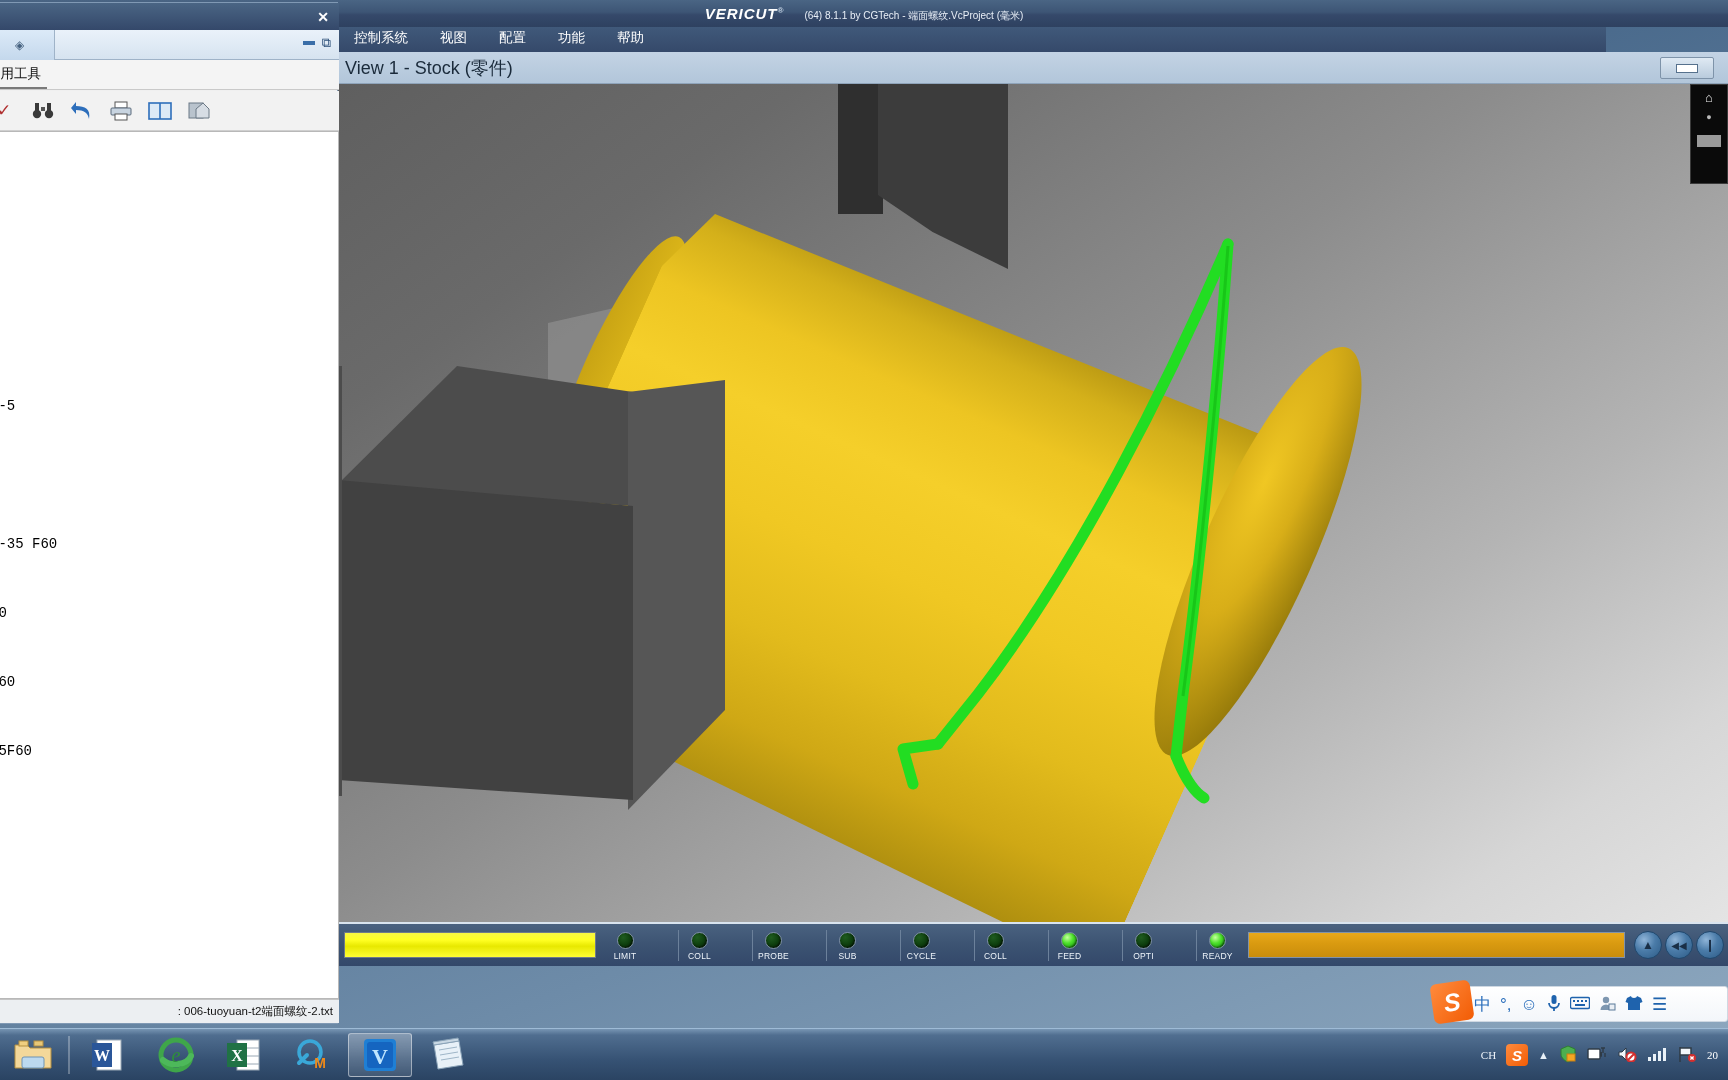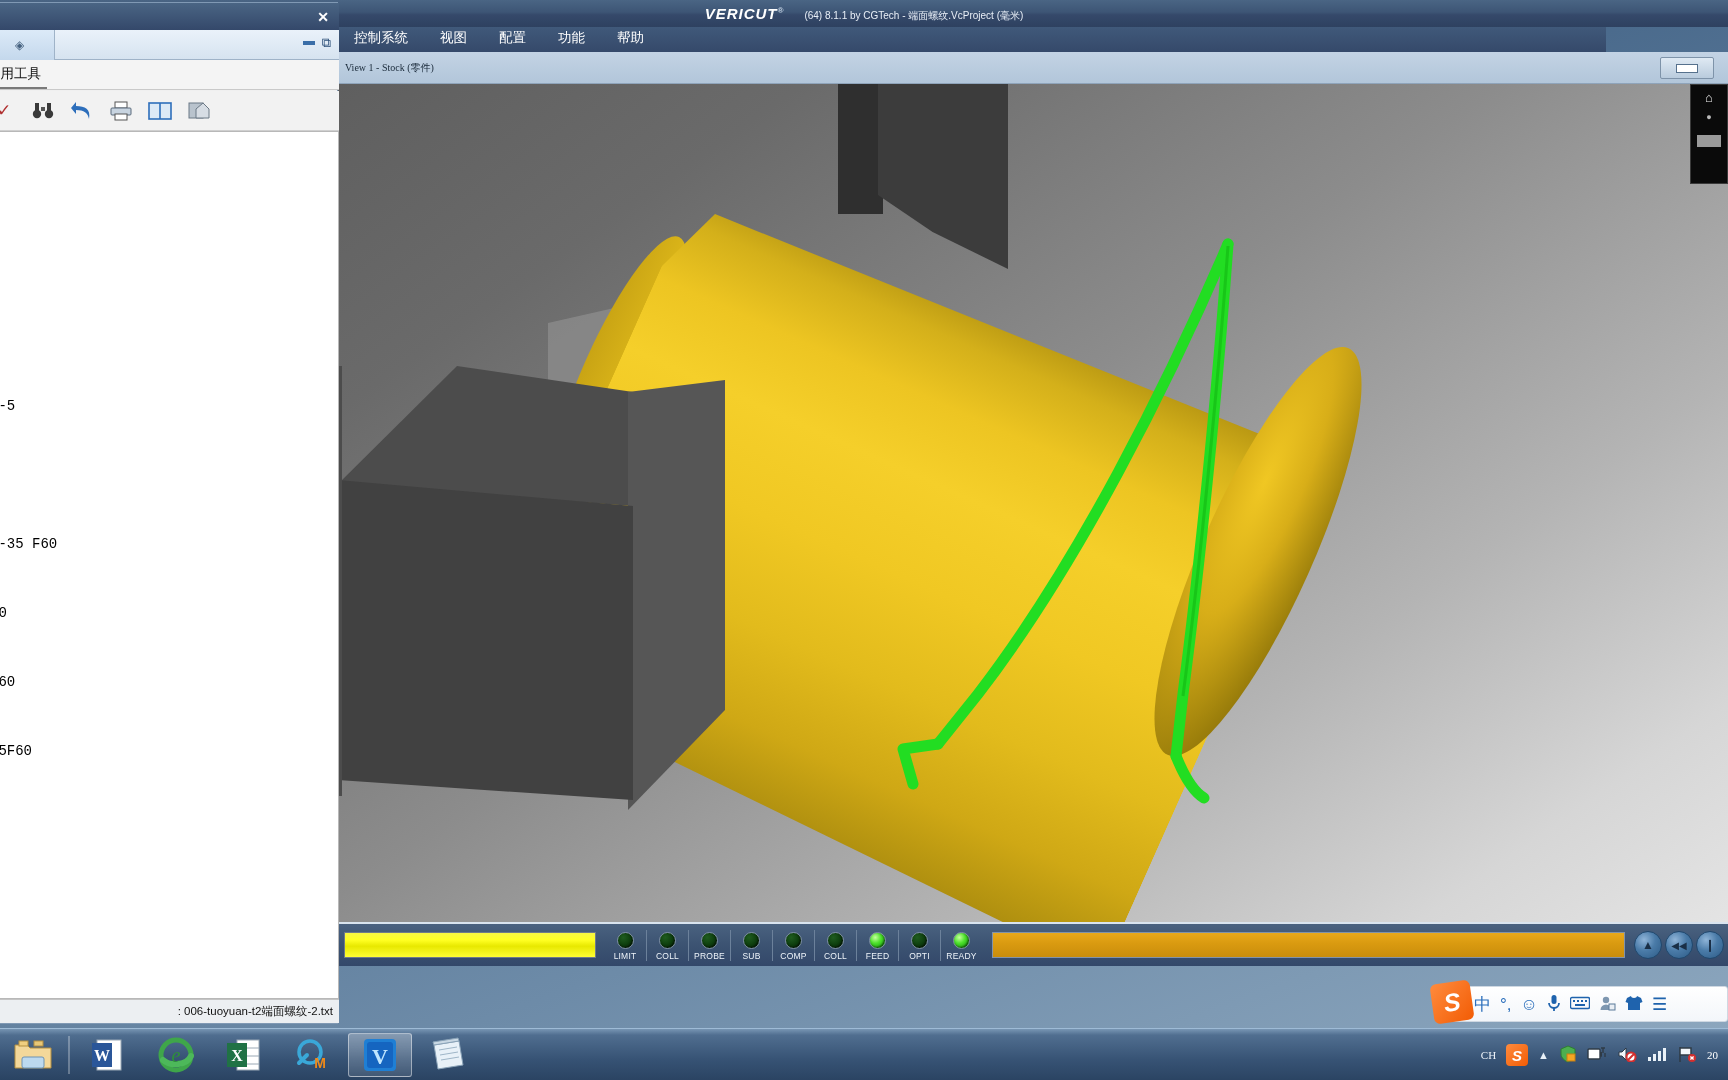--- a/index.html
+++ b/index.html
@@ -45,23 +45,23 @@
     white-space: nowrap;
   }
 
   .vc-viewtab-row {
     position: absolute; left: 0; top: 52px; width: 1728px; height: 32px;
     background: linear-gradient(to bottom,#c3d3e4 0%,#b2c6da 100%);
     border-bottom: 1px solid #8fa4ba;
     display: flex; align-items: center;
   }
   .vc-viewtab {
-    font-size: 10px; color: #1a2a3a; padding-left: 6px;
+    font-size: 18px; color: #1a2a3a; padding-left: 6px;
     border-left: 1px solid #7e93a9; height: 100%;
-    display: flex; align-items: center; padding-right: 14px; font-family: Liberation Serif, serif;
+    display: flex; align-items: center; padding-right: 14px;
   }
   .vc-min-btn {
     position: absolute; right: 14px; top: 5px; width: 54px; height: 22px;
     background: linear-gradient(to bottom,#dfe9f3,#b9cbdd);
     border: 1px solid #7e93a9; border-radius: 2px;
     display: flex; align-items: center; justify-content: center;
   }
   .vc-min-glyph { width: 22px; height: 9px; background: #fff; border: 1px solid #56718d; }
 
   
@@ -151,21 +151,21 @@
     position: absolute; left: 338px; top: 922px; width: 1390px; height: 44px;
     background: linear-gradient(to bottom,#4a6280 0%,#3c5372 50%,#33486a 100%);
     border-top: 2px solid #d9e4ef;
     display: flex; align-items: center; padding: 0 4px;
   }
   .prog-yellow {
     width: 252px; height: 26px; margin-left: 2px;
     background: linear-gradient(to bottom,#f7f743 0%,#ffff22 30%,#e8e800 55%,#ffff33 100%);
     border: 1px solid #6f7a8a;
   }
-  .led-group { display: flex; align-items: flex-start; margin-left: 8px; }
+  .led-group { display: flex; align-items: flex-start; margin-left: 8px; gap: 32px; }
   .led-cell {
     width: 42px; display: flex; flex-direction: column; align-items: center;
     border-left: 1px solid #6c819b; padding-top: 2px;
   }
   .led-cell:first-child { border-left: none; }
   .led {
     width: 17px; height: 17px; border-radius: 50%;
     background: radial-gradient(circle at 35% 30%, #1f5c1f 0%, #0d3d0d 55%, #062406 100%);
     border: 1px solid #7e8fa3;
     box-shadow: inset -1px -1px 2px rgba(0,0,0,.6);
@@ -386,21 +386,21 @@
         <div class="led-cell">
           <span class="led"></span>
           <span class="led-label">PROBE</span>
         </div>
         <div class="led-cell">
           <span class="led"></span>
           <span class="led-label">SUB</span>
         </div>
         <div class="led-cell">
           <span class="led"></span>
-          <span class="led-label">COMP</span>
+          <span class="led-label">CYCLE</span>
         </div>
         <div class="led-cell">
           <span class="led"></span>
           <span class="led-label">COLL</span>
         </div>
         <div class="led-cell">
           <span class="led on"></span>
           <span class="led-label">FEED</span>
         </div>
         <div class="led-cell">

